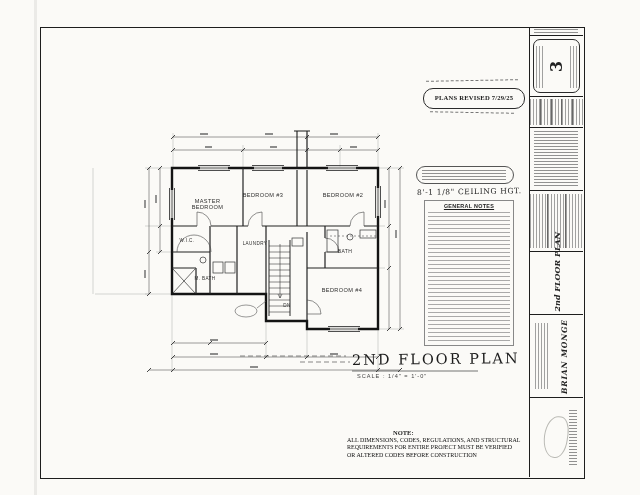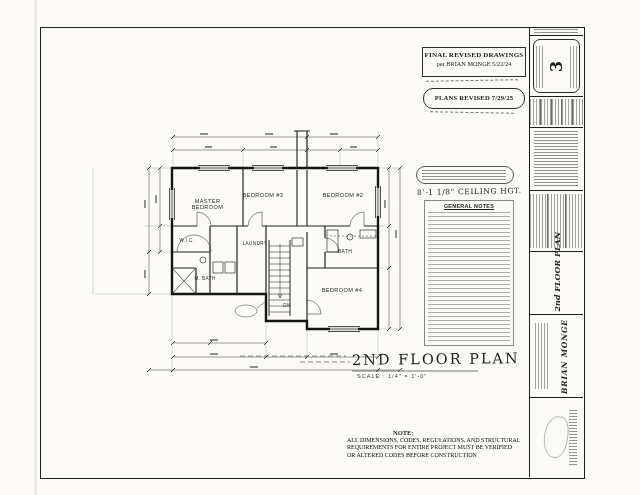--- a/index.html
+++ b/index.html
@@ -134,24 +134,20 @@
   <div class="abs roomlabel ctr" style="left:180px;top:198px;width:55px;">MASTER BEDROOM</div>
   <div class="abs roomlabel ctr" style="left:238px;top:192px;width:50px;">BEDROOM #3</div>
   <div class="abs roomlabel ctr" style="left:318px;top:192px;width:50px;">BEDROOM #2</div>
   <div class="abs roomlabel ctr" style="left:332px;top:248px;width:26px;font-size:5px;">BATH</div>
   <div class="abs roomlabel ctr" style="left:317px;top:287px;width:50px;">BEDROOM #4</div>
   <div class="abs roomlabel ctr" style="left:190px;top:276px;width:30px;font-size:4.6px;">M. BATH</div>
   <div class="abs roomlabel ctr" style="left:176px;top:238px;width:22px;font-size:4.6px;">W.I.C.</div>
   <div class="abs roomlabel ctr" style="left:239px;top:241px;width:32px;font-size:4.6px;">LAUNDRY</div>
   <div class="abs roomlabel ctr" style="left:281px;top:303px;width:12px;font-size:4.6px;">DN</div>
 
-  <div class="abs" style="left:422px;top:47px;width:102px;height:25px;border:1.2px solid #2b2b2b;padding-top:3px;">
-    <div class="ctr serif" style="font-size:7px;font-weight:bold;letter-spacing:.2px;">FINAL REVISED DRAWINGS</div>
-    <div class="ctr serif" style="font-size:6.3px;margin-top:1px;">per BRIAN MONGE  5/22/24</div>
-  </div>
   <div class="abs dashline" style="left:426px;top:80px;width:92px;transform:rotate(-1deg);"></div>
   <div class="abs" style="left:423px;top:88px;width:100px;height:19px;border:1.2px solid #2b2b2b;border-radius:10px;">
     <div class="ctr serif" style="font-size:6.6px;font-weight:bold;line-height:18px;letter-spacing:.2px;">PLANS REVISED  7/29/25</div>
   </div>
   <div class="abs dashline" style="left:430px;top:112px;width:84px;transform:rotate(1deg);"></div>
 
   <div class="abs" style="left:416px;top:166px;width:98px;height:18px;border:.9px solid #555;border-radius:9px;padding:3px 5px;box-sizing:border-box;">
     <div class="hlines2" style="width:84px;height:10px;"></div>
   </div>
   <div class="abs dserif" style="left:417px;top:187px;width:110px;font-size:7.6px;letter-spacing:.6px;color:#222;transform:rotate(-1deg);">8'-1 1/8" CEILING HGT.</div>

